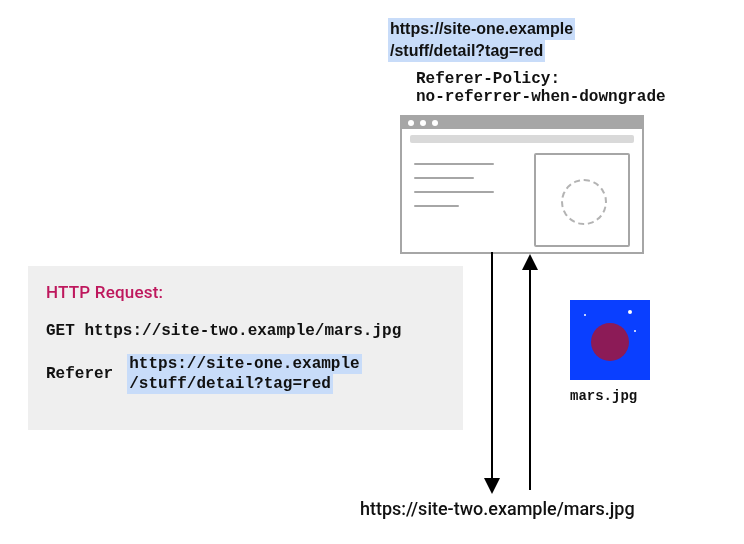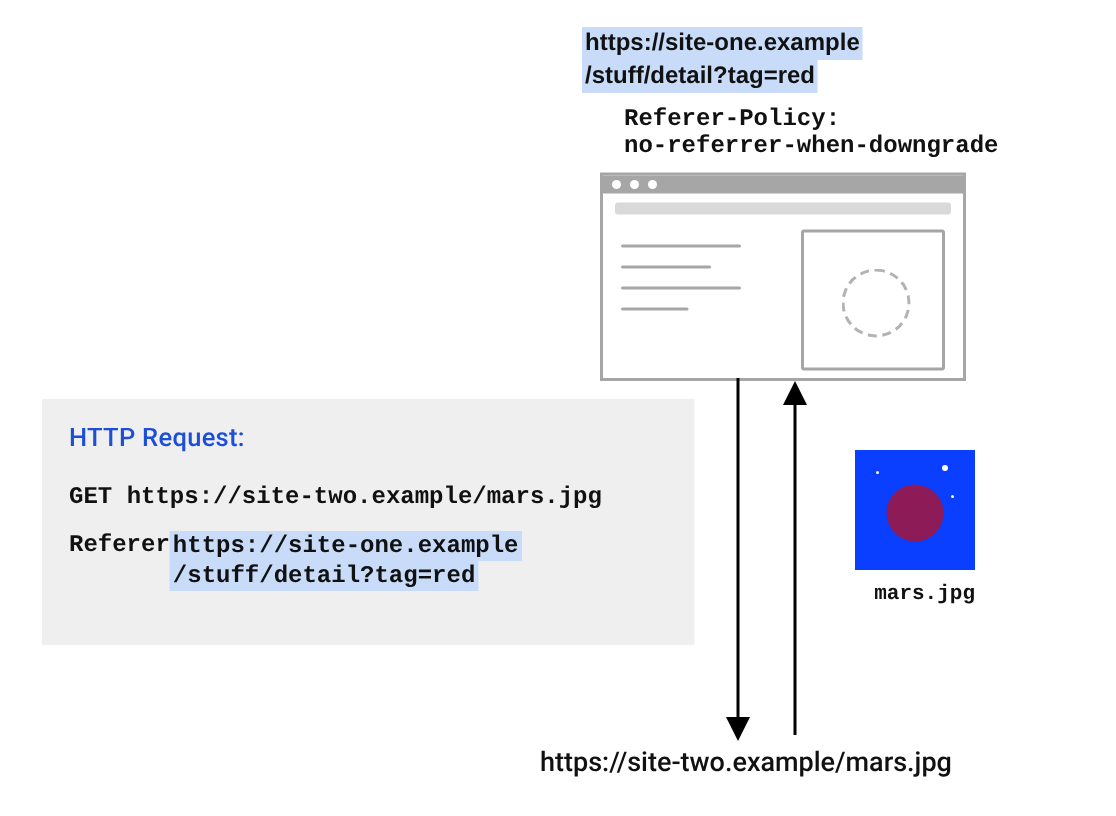--- a/index.html
+++ b/index.html
@@ -128,39 +128,40 @@
     left: 28px;
     top: 266px;
     width: 435px;
     height: 164px;
     background: #efefef;
     padding: 16px 18px;
     box-sizing: border-box;
   }
   .req .label {
     font-family: -apple-system, BlinkMacSystemFont, "Segoe UI", Roboto, Arial, sans-serif;
-    color: #1d4ed8;
+    color: #be185d;
     font-weight: 500;
     font-size: 17px;
     letter-spacing: 0.2px;
   }
   .req .get {
     margin-top: 20px;
     font-family: Liberation Mono, monospace;
     font-weight: 600;
     font-size: 16px;
     white-space: nowrap;
   }
   .req .ref {
     margin-top: 14px;
     font-family: "Courier New", Courier, monospace;
     font-weight: 600;
     font-size: 16px;
     display: flex;
-    align-items: flex-start;
+    align-items: center;
+    gap: 14px;
   }
   .req .ref .hl {
     background: #c8dcf9;
     padding: 0 2px;
     display: inline-block;
     white-space: pre;
     line-height: 20px;
   }
 
   
@@ -195,21 +196,21 @@
   }
   .mars .star { position: absolute; background: #fff; border-radius: 50%; }
   .mars .s1 { width: 4px; height: 4px; left: 58px; top: 10px; }
   .mars .s2 { width: 2px; height: 2px; left: 64px; top: 30px; }
   .mars .s3 { width: 2px; height: 2px; left: 14px; top: 14px; }
   .mars-label {
     position: absolute;
     left: 570px;
     top: 388px;
     width: 80px;
-    text-align: right;
+    text-align: left;
     font-family: "Courier New", Courier, monospace;
     font-weight: 600;
     font-size: 14px;
   }
 
   
   .bottom-url {
     position: absolute;
     left: 360px;
     top: 498px;

